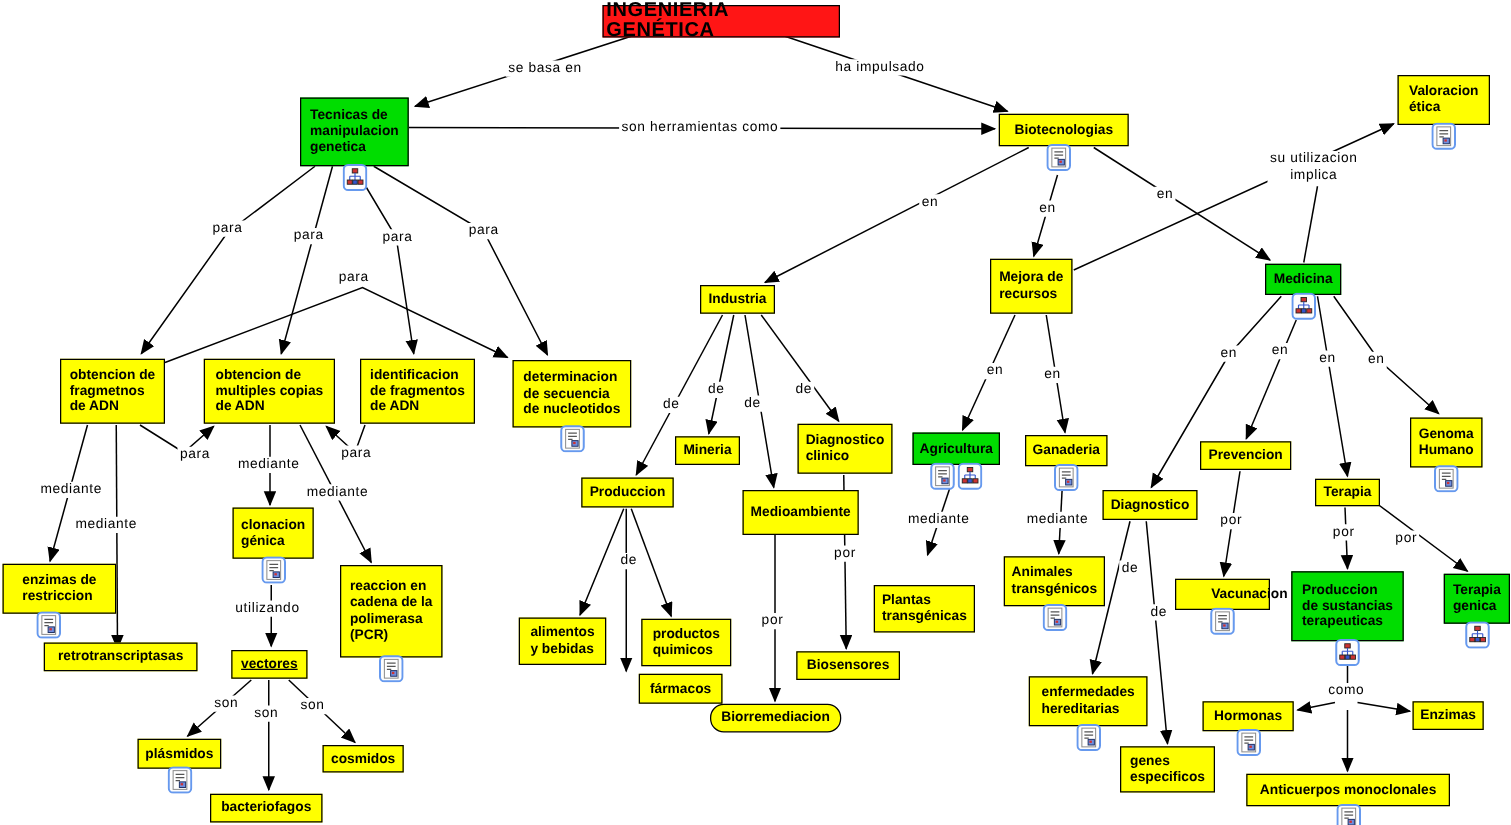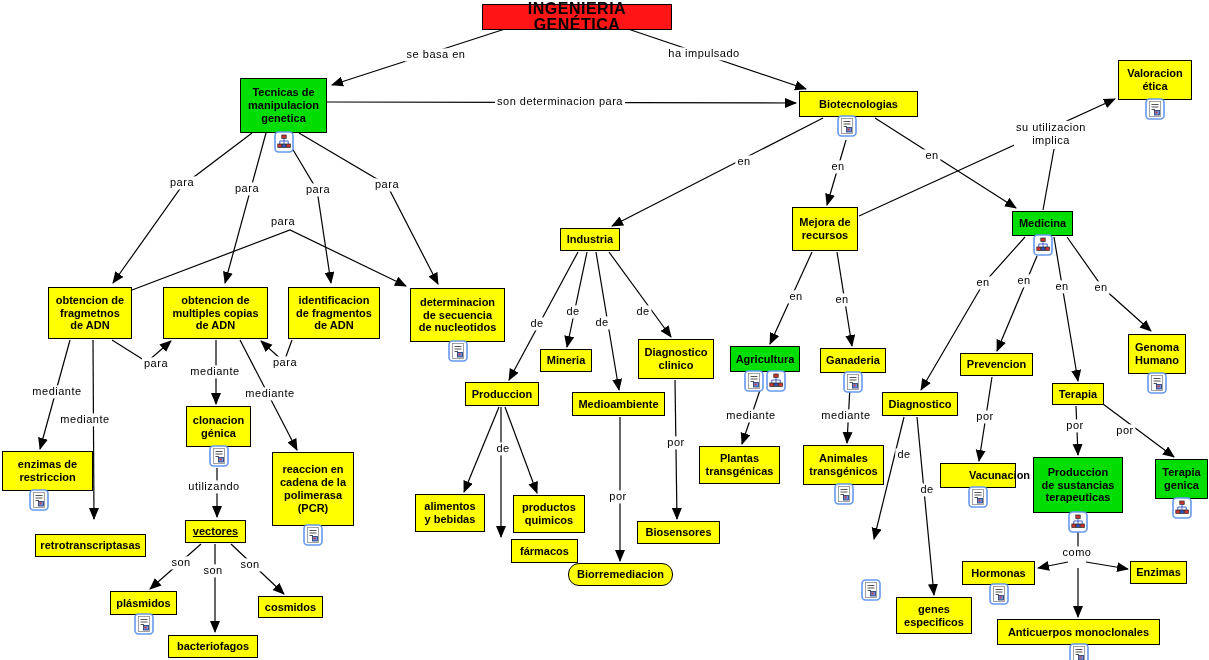--- a/index.html
+++ b/index.html
@@ -1,21 +1,21 @@
 <!DOCTYPE html>
 <html><head>
 <meta charset="utf-8">
 <style>
   html,body{margin:0;padding:0;background:#fff;}
   #cmap{position:relative;overflow:hidden;background:#ffffff;
         border-right:1px solid #9a9a9a;border-bottom:1px solid #9a9a9a;
         font-family:"Liberation Sans",sans-serif;}
   #edges{position:absolute;left:0;top:0;z-index:1;}
   .node{position:absolute;z-index:3;border:1px solid #000;box-sizing:border-box;
-        display:flex;align-items:center;justify-content:center;text-align:center;
+        display:flex;align-items:center;justify-content:center;
         font:bold 11px/1.18 "Liberation Sans",sans-serif;color:#000;white-space:pre-line;
         padding:1px 2px;}
   .node.yellow{background:#ffff00;}
   .node.green{background:#00dd00;}
   .node.red{background:#ff1515;font-size:16px;letter-spacing:.5px;line-height:1;}
   .edge-label{position:absolute;z-index:2;transform:translate(-50%,-50%);
         background:#ffffff;color:#000;font:11px/1.2 "Liberation Sans",sans-serif;
         letter-spacing:.5px;white-space:pre;text-align:center;padding:0 2px;}
   .icon-row{position:absolute;z-index:4;display:flex;gap:2px;}
   .icon-row span{display:block;width:20px;height:22px;}
@@ -91,21 +91,21 @@
           <line x1="10" y1="7.4" x2="10" y2="10" stroke="#3355cc" stroke-width="0.9"></line>
           <line x1="5.8" y1="10" x2="14.2" y2="10" stroke="#3355cc" stroke-width="0.9"></line>
           <line x1="5.8" y1="10" x2="5.8" y2="13" stroke="#3355cc" stroke-width="0.9"></line>
           <line x1="14.2" y1="10" x2="14.2" y2="13" stroke="#3355cc" stroke-width="0.9"></line>
           <line x1="10" y1="10" x2="10" y2="13" stroke="#3355cc" stroke-width="0.9"></line>
           <rect x="3.8" y="13" width="4" height="3.4" fill="#cc3333" stroke="#222" stroke-width="0.7"></rect>
           <rect x="8.2" y="13" width="3.6" height="3.4" fill="#3355cc" stroke="#222" stroke-width="0.7"></rect>
           <rect x="12.4" y="13" width="4" height="3.4" fill="#cc3333" stroke="#222" stroke-width="0.7"></rect>
         </svg></span>
     </div>
-    <div class="node yellow" style="left: 799px; top: 91px; width: 119px; height: 26px;">Biotecnologias</div>
+    <div class="node yellow" style="left: 799px; top: 91px; width: 104px; height: 26px;">Biotecnologias</div>
     <div class="icon-row" style="left: 836.5px; top: 115px;">
       <span><svg width="20" height="22" viewBox="0 0 20 22">
           <rect x="1" y="1" width="18" height="20" rx="3.5" fill="#fdfdfd" stroke="#6699ee" stroke-width="1.6"></rect>
           <rect x="4.5" y="3.5" width="11" height="15" fill="#ffffff" stroke="#8a8a8a" stroke-width="0.8"></rect>
           <line x1="6.5" y1="6.5" x2="13.5" y2="6.5" stroke="#555" stroke-width="1"></line>
           <line x1="6.5" y1="9" x2="13.5" y2="9" stroke="#555" stroke-width="1"></line>
           <line x1="6.5" y1="11.5" x2="10" y2="11.5" stroke="#555" stroke-width="1"></line>
           <rect x="9.5" y="12.5" width="5" height="4.5" fill="#6f8fe0" stroke="#223366" stroke-width="0.8"></rect>
           <rect x="10.5" y="13.5" width="2" height="1.8" fill="#cc3333"></rect>
         </svg></span>
@@ -159,21 +159,21 @@
           <rect x="4.5" y="3.5" width="11" height="15" fill="#ffffff" stroke="#8a8a8a" stroke-width="0.8"></rect>
           <line x1="6.5" y1="6.5" x2="13.5" y2="6.5" stroke="#555" stroke-width="1"></line>
           <line x1="6.5" y1="9" x2="13.5" y2="9" stroke="#555" stroke-width="1"></line>
           <line x1="6.5" y1="11.5" x2="10" y2="11.5" stroke="#555" stroke-width="1"></line>
           <rect x="9.5" y="12.5" width="5" height="4.5" fill="#6f8fe0" stroke="#223366" stroke-width="0.8"></rect>
           <rect x="10.5" y="13.5" width="2" height="1.8" fill="#cc3333"></rect>
         </svg></span>
     </div>
     <div class="node yellow" style="left: 540px; top: 349px; width: 52px; height: 23px;">Mineria</div>
     <div class="node yellow" style="left: 465px; top: 382px; width: 74px; height: 24px;">Produccion</div>
-    <div class="node yellow" style="left: 572px; top: 392px; width: 93px; height: 24px;">Medioambiente</div>
+    <div class="node yellow" style="left: 594px; top: 392px; width: 93px; height: 36px;">Medioambiente</div>
     <div class="node yellow" style="left: 638px; top: 339px; width: 76px; height: 40px;">Diagnostico
 clinico</div>
     <div class="node green" style="left: 730px; top: 346px; width: 70px; height: 26px;">Agricultura</div>
     <div class="icon-row" style="left: 744px; top: 370px;">
       <span><svg width="20" height="22" viewBox="0 0 20 22">
           <rect x="1" y="1" width="18" height="20" rx="3.5" fill="#fdfdfd" stroke="#6699ee" stroke-width="1.6"></rect>
           <rect x="4.5" y="3.5" width="11" height="15" fill="#ffffff" stroke="#8a8a8a" stroke-width="0.8"></rect>
           <line x1="6.5" y1="6.5" x2="13.5" y2="6.5" stroke="#555" stroke-width="1"></line>
           <line x1="6.5" y1="9" x2="13.5" y2="9" stroke="#555" stroke-width="1"></line>
           <line x1="6.5" y1="11.5" x2="10" y2="11.5" stroke="#555" stroke-width="1"></line>
@@ -198,21 +198,21 @@
       <span><svg width="20" height="22" viewBox="0 0 20 22">
           <rect x="1" y="1" width="18" height="20" rx="3.5" fill="#fdfdfd" stroke="#6699ee" stroke-width="1.6"></rect>
           <rect x="4.5" y="3.5" width="11" height="15" fill="#ffffff" stroke="#8a8a8a" stroke-width="0.8"></rect>
           <line x1="6.5" y1="6.5" x2="13.5" y2="6.5" stroke="#555" stroke-width="1"></line>
           <line x1="6.5" y1="9" x2="13.5" y2="9" stroke="#555" stroke-width="1"></line>
           <line x1="6.5" y1="11.5" x2="10" y2="11.5" stroke="#555" stroke-width="1"></line>
           <rect x="9.5" y="12.5" width="5" height="4.5" fill="#6f8fe0" stroke="#223366" stroke-width="0.8"></rect>
           <rect x="10.5" y="13.5" width="2" height="1.8" fill="#cc3333"></rect>
         </svg></span>
     </div>
-    <div class="node yellow" style="left: 699px; top: 446px; width: 81px; height: 38px;">Plantas
+    <div class="node yellow" style="left: 699px; top: 468px; width: 81px; height: 38px;">Plantas
 transgénicas</div>
     <div class="node yellow" style="left: 803px; top: 445px; width: 81px; height: 40px;">Animales
 transgénicos</div>
     <div class="icon-row" style="left: 833.5px; top: 483px;">
       <span><svg width="20" height="22" viewBox="0 0 20 22">
           <rect x="1" y="1" width="18" height="20" rx="3.5" fill="#fdfdfd" stroke="#6699ee" stroke-width="1.6"></rect>
           <rect x="4.5" y="3.5" width="11" height="15" fill="#ffffff" stroke="#8a8a8a" stroke-width="0.8"></rect>
           <line x1="6.5" y1="6.5" x2="13.5" y2="6.5" stroke="#555" stroke-width="1"></line>
           <line x1="6.5" y1="9" x2="13.5" y2="9" stroke="#555" stroke-width="1"></line>
           <line x1="6.5" y1="11.5" x2="10" y2="11.5" stroke="#555" stroke-width="1"></line>
@@ -242,21 +242,21 @@
       <span><svg width="20" height="22" viewBox="0 0 20 22">
           <rect x="1" y="1" width="18" height="20" rx="3.5" fill="#fdfdfd" stroke="#6699ee" stroke-width="1.6"></rect>
           <rect x="4.5" y="3.5" width="11" height="15" fill="#ffffff" stroke="#8a8a8a" stroke-width="0.8"></rect>
           <line x1="6.5" y1="6.5" x2="13.5" y2="6.5" stroke="#555" stroke-width="1"></line>
           <line x1="6.5" y1="9" x2="13.5" y2="9" stroke="#555" stroke-width="1"></line>
           <line x1="6.5" y1="11.5" x2="10" y2="11.5" stroke="#555" stroke-width="1"></line>
           <rect x="9.5" y="12.5" width="5" height="4.5" fill="#6f8fe0" stroke="#223366" stroke-width="0.8"></rect>
           <rect x="10.5" y="13.5" width="2" height="1.8" fill="#cc3333"></rect>
         </svg></span>
     </div>
-    <div class="node yellow" style="left: 35px; top: 534px; width: 111px; height: 23px;">retrotranscriptasas</div>
+    <div class="node yellow" style="left: 35px; top: 514px; width: 123px; height: 23px;">retrotranscriptasas</div>
     <div class="node yellow" style="left: 186px; top: 406px; width: 65px; height: 41px;">clonacion
 génica</div>
     <div class="icon-row" style="left: 208.5px; top: 445px;">
       <span><svg width="20" height="22" viewBox="0 0 20 22">
           <rect x="1" y="1" width="18" height="20" rx="3.5" fill="#fdfdfd" stroke="#6699ee" stroke-width="1.6"></rect>
           <rect x="4.5" y="3.5" width="11" height="15" fill="#ffffff" stroke="#8a8a8a" stroke-width="0.8"></rect>
           <line x1="6.5" y1="6.5" x2="13.5" y2="6.5" stroke="#555" stroke-width="1"></line>
           <line x1="6.5" y1="9" x2="13.5" y2="9" stroke="#555" stroke-width="1"></line>
           <line x1="6.5" y1="11.5" x2="10" y2="11.5" stroke="#555" stroke-width="1"></line>
           <rect x="9.5" y="12.5" width="5" height="4.5" fill="#6f8fe0" stroke="#223366" stroke-width="0.8"></rect>
@@ -305,20 +305,22 @@
       <span><svg width="20" height="22" viewBox="0 0 20 22">
           <rect x="1" y="1" width="18" height="20" rx="3.5" fill="#fdfdfd" stroke="#6699ee" stroke-width="1.6"></rect>
           <rect x="4.5" y="3.5" width="11" height="15" fill="#ffffff" stroke="#8a8a8a" stroke-width="0.8"></rect>
           <line x1="6.5" y1="6.5" x2="13.5" y2="6.5" stroke="#555" stroke-width="1"></line>
           <line x1="6.5" y1="9" x2="13.5" y2="9" stroke="#555" stroke-width="1"></line>
           <line x1="6.5" y1="11.5" x2="10" y2="11.5" stroke="#555" stroke-width="1"></line>
           <rect x="9.5" y="12.5" width="5" height="4.5" fill="#6f8fe0" stroke="#223366" stroke-width="0.8"></rect>
           <rect x="10.5" y="13.5" width="2" height="1.8" fill="#cc3333"></rect>
         </svg></span>
     </div>
+    <div class="node yellow" style="left: 823px; top: 541px; width: 95px; height: 40px;">enfermedades
+hereditarias</div>
     <div class="icon-row" style="left: 860.5px; top: 579px;">
       <span><svg width="20" height="22" viewBox="0 0 20 22">
           <rect x="1" y="1" width="18" height="20" rx="3.5" fill="#fdfdfd" stroke="#6699ee" stroke-width="1.6"></rect>
           <rect x="4.5" y="3.5" width="11" height="15" fill="#ffffff" stroke="#8a8a8a" stroke-width="0.8"></rect>
           <line x1="6.5" y1="6.5" x2="13.5" y2="6.5" stroke="#555" stroke-width="1"></line>
           <line x1="6.5" y1="9" x2="13.5" y2="9" stroke="#555" stroke-width="1"></line>
           <line x1="6.5" y1="11.5" x2="10" y2="11.5" stroke="#555" stroke-width="1"></line>
           <rect x="9.5" y="12.5" width="5" height="4.5" fill="#6f8fe0" stroke="#223366" stroke-width="0.8"></rect>
           <rect x="10.5" y="13.5" width="2" height="1.8" fill="#cc3333"></rect>
         </svg></span>
@@ -378,21 +380,21 @@
           <rect x="4.5" y="3.5" width="11" height="15" fill="#ffffff" stroke="#8a8a8a" stroke-width="0.8"></rect>
           <line x1="6.5" y1="6.5" x2="13.5" y2="6.5" stroke="#555" stroke-width="1"></line>
           <line x1="6.5" y1="9" x2="13.5" y2="9" stroke="#555" stroke-width="1"></line>
           <line x1="6.5" y1="11.5" x2="10" y2="11.5" stroke="#555" stroke-width="1"></line>
           <rect x="9.5" y="12.5" width="5" height="4.5" fill="#6f8fe0" stroke="#223366" stroke-width="0.8"></rect>
           <rect x="10.5" y="13.5" width="2" height="1.8" fill="#cc3333"></rect>
         </svg></span>
     </div>
     <div class="edge-label" style="left: 436px; top: 55px;">se basa en</div>
     <div class="edge-label" style="left: 704px; top: 54px;">ha impulsado</div>
-    <div class="edge-label" style="left: 560px; top: 102px;">son determinacion para</div>
+    <div class="edge-label" style="left: 560px; top: 102px;">son herramientas como</div>
     <div class="edge-label" style="left: 182px; top: 183px;">para</div>
     <div class="edge-label" style="left: 247px; top: 189px;">para</div>
     <div class="edge-label" style="left: 318px; top: 190px;">para</div>
     <div class="edge-label" style="left: 387px; top: 185px;">para</div>
     <div class="edge-label" style="left: 283px; top: 222px;">para</div>
     <div class="edge-label" style="left: 156px; top: 364px;">para</div>
     <div class="edge-label" style="left: 285px; top: 363px;">para</div>
     <div class="edge-label" style="left: 57px; top: 392px;">mediante</div>
     <div class="edge-label" style="left: 85px; top: 420px;">mediante</div>
     <div class="edge-label" style="left: 215px; top: 372px;">mediante</div>

